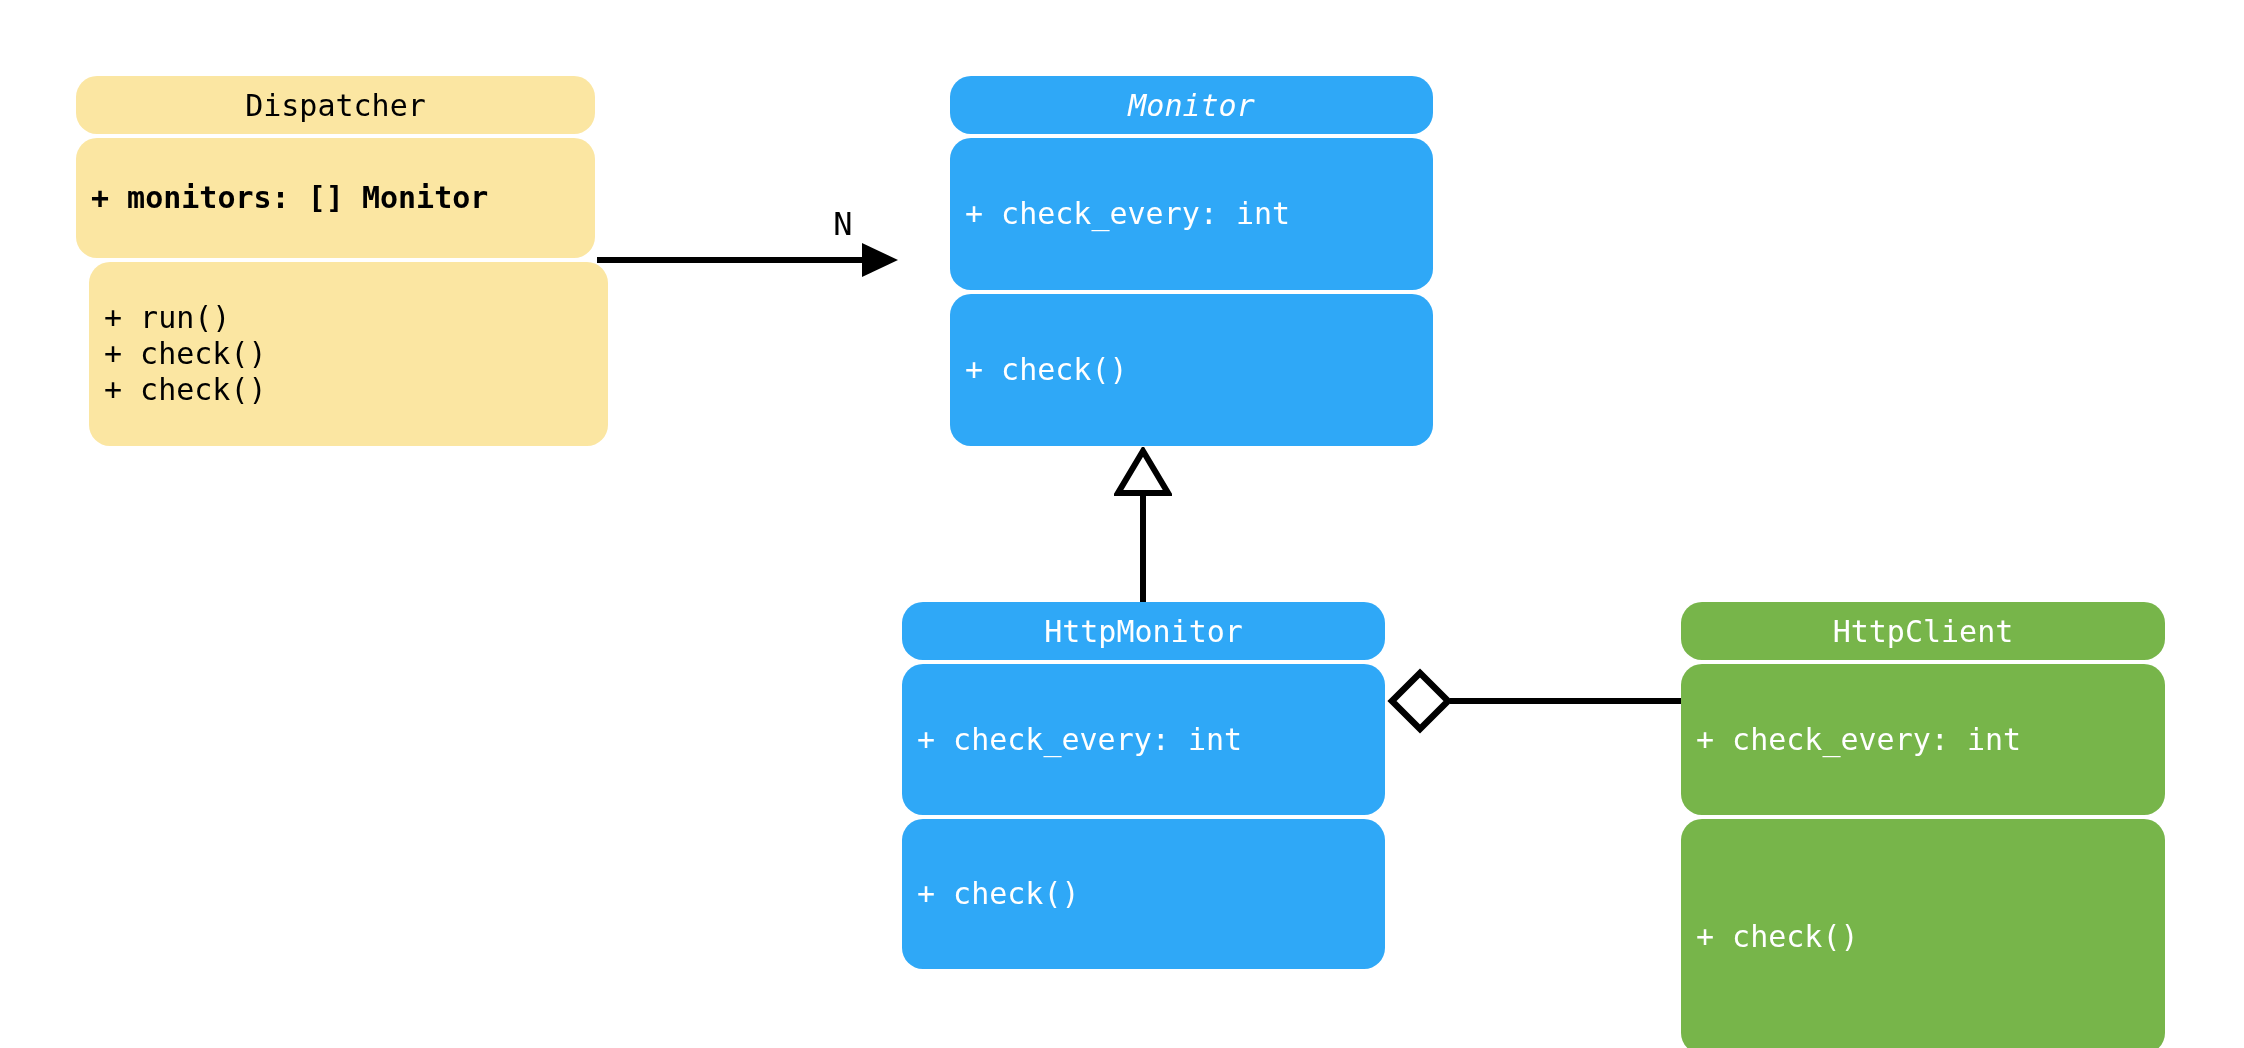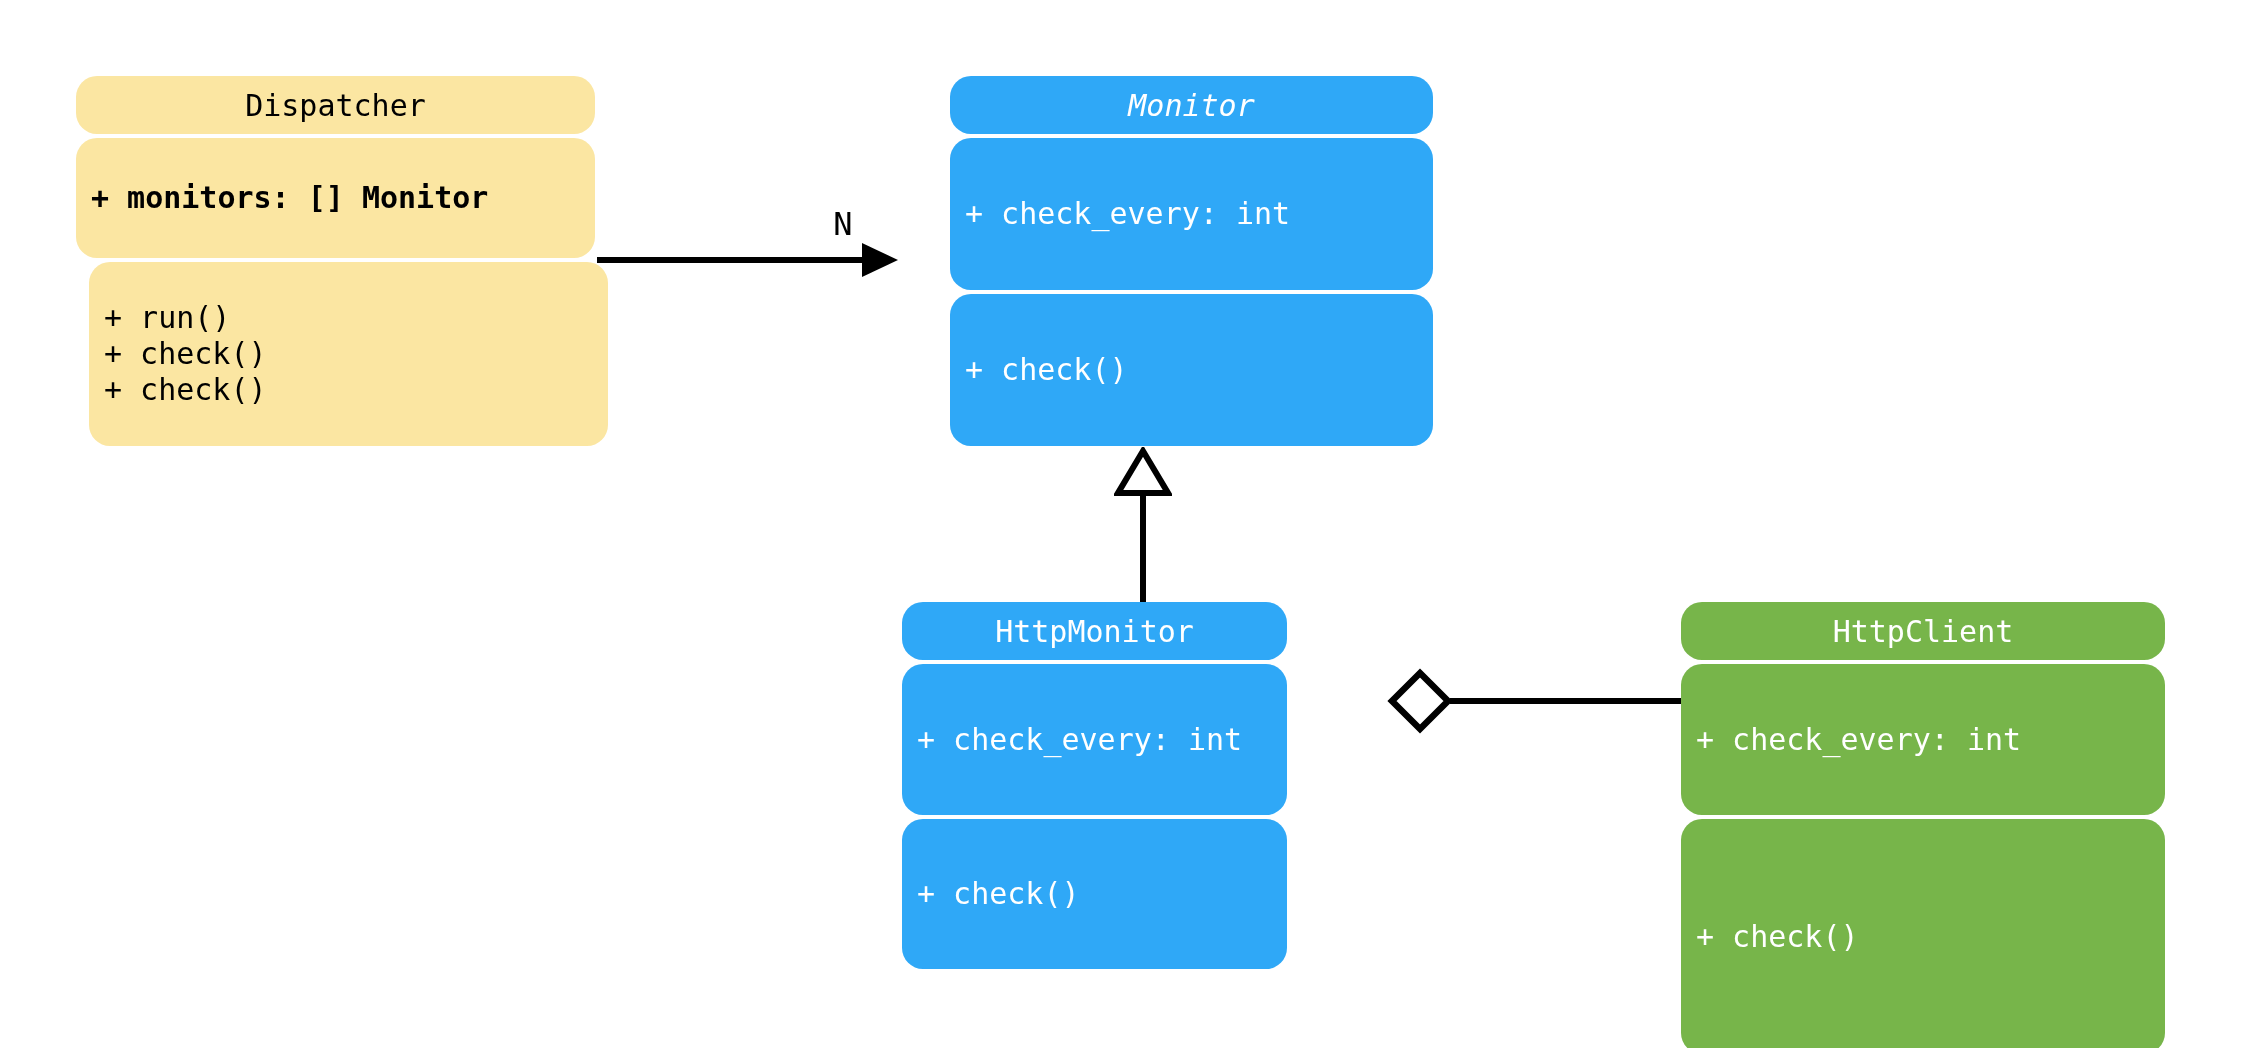--- a/index.html
+++ b/index.html
@@ -50,21 +50,21 @@
 
   
   #box-dispatcher { left: 76px;  top: 76px;  width: 519px; height: 370px; }
   #box-dispatcher .attrs   { flex: 0 0 120px; font-weight: bold; }
   #box-dispatcher .methods { flex: 1 1 auto; margin-left: 13px; }
 
   #box-monitor { left: 902px; top: 76px; width: 483px; height: 370px; margin-left: 48px; }
   #box-monitor .attrs   { flex: 0 0 152px; }
   #box-monitor .methods { flex: 1 1 auto; }
 
-  #box-httpmonitor { left: 902px; top: 602px; width: 385px; height: 367px; }
+  #box-httpmonitor { left: 902px; top: 602px; width: 483px; height: 367px; }
   #box-httpmonitor .attrs   { flex: 0 0 151px; }
   #box-httpmonitor .methods { flex: 1 1 auto; }
 
   #box-httpclient { left: 1681px; top: 602px; width: 484px; height: 452px; }
   #box-httpclient .attrs   { flex: 0 0 151px; }
   #box-httpclient .methods { flex: 1 1 auto; }
 
   
   .h-line, .v-line {
     position: absolute;

